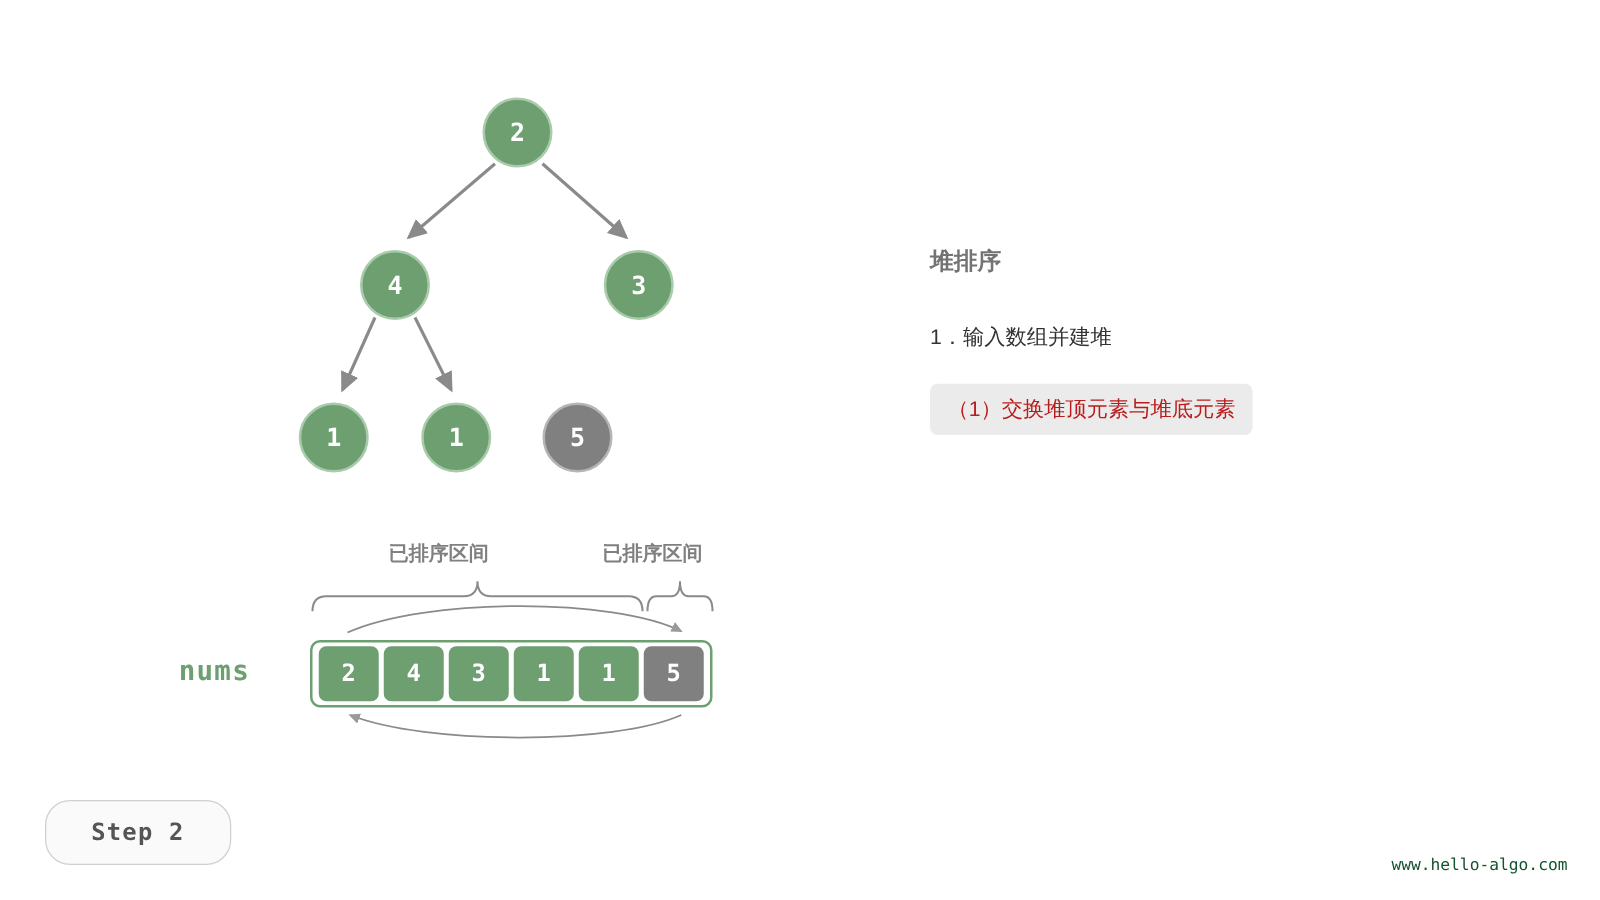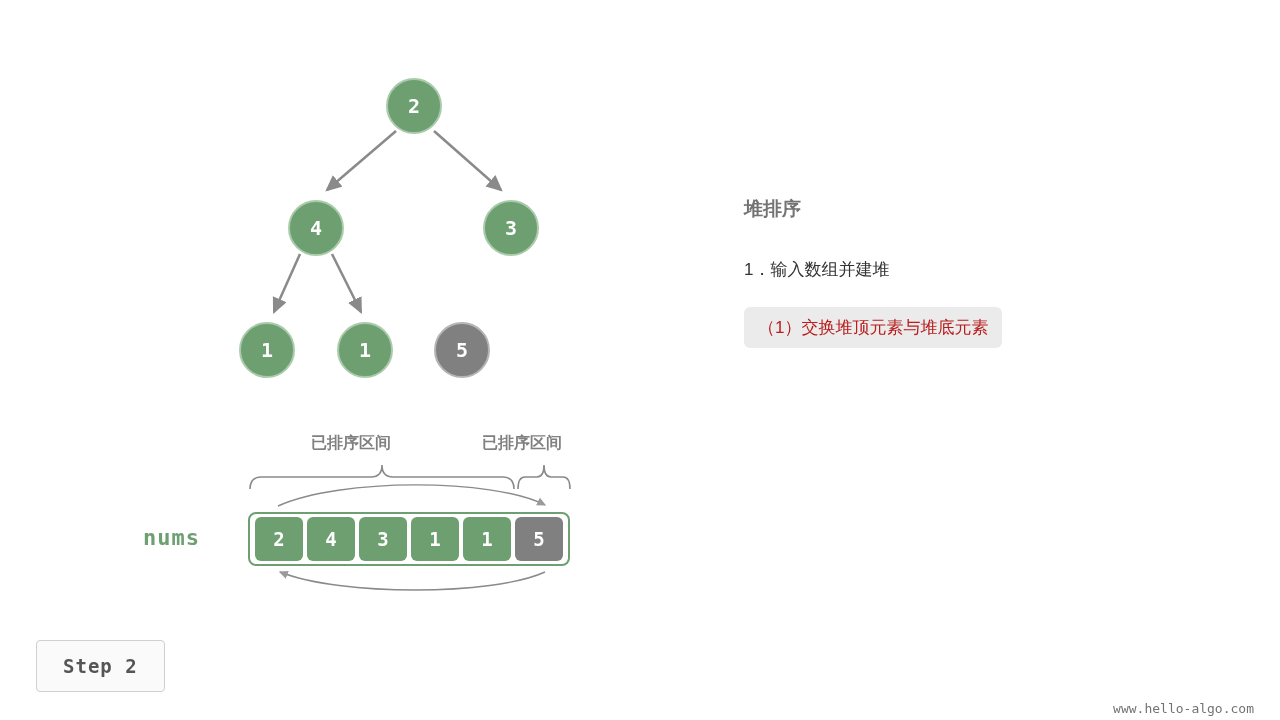--- a/index.html
+++ b/index.html
@@ -117,34 +117,34 @@
     padding: 9px 14px;
     font-size: 17px;
     color: #b91c1c;
     white-space: nowrap;
   }
 
   
   #step-badge {
     position: absolute;
     left: 36px; top: 640px;
-    padding: 14px 26px;
+    padding: 14px 36px;
     border: 1px solid #d0d0d0;
-    border-radius: 4px;
+    border-radius: 20px;
     background: #fafafa;
     color: #555555;
     font-size: 19px;
     font-weight: bold;
     font-family: "DejaVu Sans Mono", monospace;
     letter-spacing: 1px;
   }
   #watermark {
     position: absolute;
-    right: 26px; bottom: 4px;
-    color: #737373;
+    right: 26px; bottom: 20px;
+    color: #14532d;
     font-size: 13px;
     font-family: "DejaVu Sans Mono", monospace;
   }
 </style>
 </head>
 <body>
 
 <div id="stage">
 
   <svg class="tree-layer" viewBox="0 0 1280 720">

